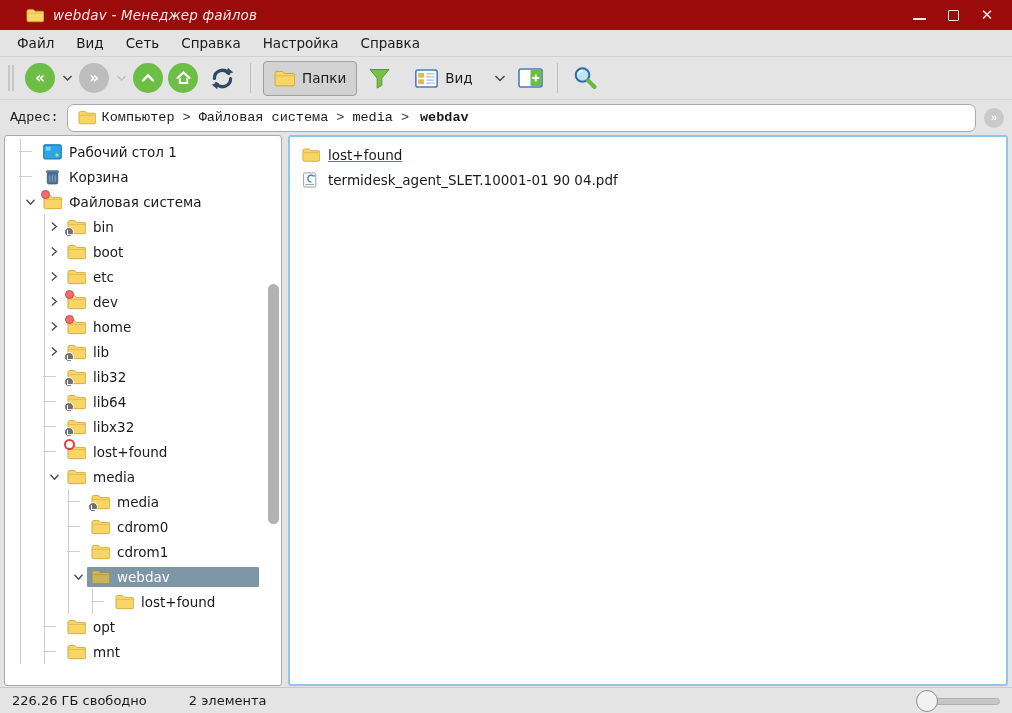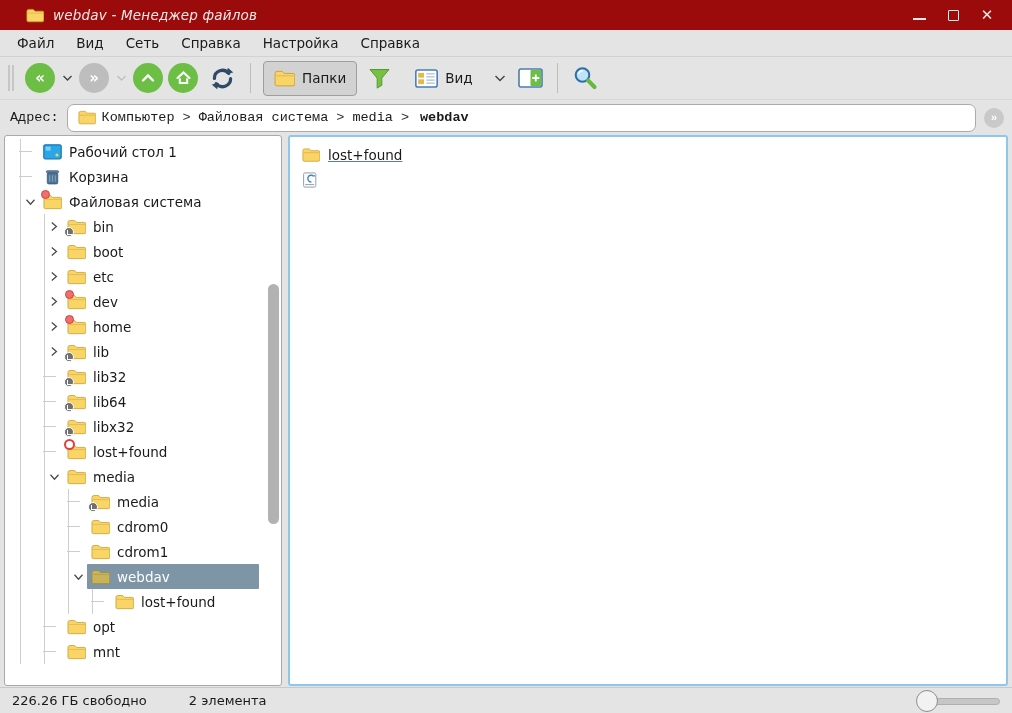--- a/index.html
+++ b/index.html
@@ -40,21 +40,21 @@
   .addr-input { flex:1; height:28px; background:#fff; border:1px solid #ABABAB; border-radius:7px; display:flex; align-items:center; padding:0 10px; gap:6px; }
   .crumb { cursor:pointer; }
   .crumbsep { color:#333; margin:0 2px; }
   .crumb.current { font-weight:bold; margin-left:3px; }
   .gobtn { width:20px; height:20px; border-radius:50%; background:#C9C9C9; color:#fff; display:inline-flex; align-items:center; justify-content:center; font-size:11px; font-weight:bold; cursor:pointer; }
 
   
   .content { flex:1; background:#E4E4E4; display:flex; padding:0 4px 1px 4px; gap:6px; overflow:hidden; }
   .sidebar { width:278px; background:#fff; border:1px solid #A9A9A9; border-radius:3px; position:relative; overflow:hidden; flex:0 0 auto; }
   .tree { padding:3px 0 0 6px; }
-  .tree-row { height:25px; display:flex; cursor:pointer; }
+  .tree-row { height:25px; display:flex; align-items:center; cursor:pointer; }
   .guides { align-self:stretch; flex:0 0 auto; background-image:repeating-linear-gradient(to right, transparent 0, transparent 9px, #CDCDCD 9px, #CDCDCD 10px, transparent 10px, transparent 24px); }
   .expander { width:18px; height:25px; display:inline-flex; align-items:center; justify-content:center; flex:0 0 auto; }
   .expander.leaf::before { content:''; width:13px; height:1px; background:#CDCDCD; margin-left:-9px; }
   .selwrap { display:inline-flex; align-items:center; gap:7px; padding:2px 6px 2px 4px; border-radius:1px; min-width:0; }
   .selwrap.selected { background:#7E95A6; color:#fff; flex:1; margin-right:22px; }
   .ticon { position:relative; width:19px; height:16px; display:inline-flex; flex:0 0 auto; }
   .tlabel { white-space:nowrap; }
   .emblem { position:absolute; border-radius:50%; }
   .emblem.symlink { left:-3px; bottom:-2px; width:10px; height:10px; background:#707070; border:1px solid #fff; }
   .emblem.symlink::after { content:''; position:absolute; left:2px; top:2px; width:4px; height:4px; border-left:1.6px solid #fff; border-bottom:1.6px solid #fff; }
@@ -542,20 +542,21 @@
   </div>
           <div class="file-row">
     <span class="ficon">
               <svg viewBox="0 0 16 16" width="16" height="16">
                 <rect x="1.6" y="0.9" width="12.2" height="14.2" rx="1.4" fill="#FDFDFD" stroke="#98A0A8" stroke-width="1"></rect>
                 <path d="M3.2 12.6h9" stroke="#98A0A8" stroke-width="1"></path>
                 <path d="M11.6 4.2a3.4 3.4 0 1 0-2.2 5.8" fill="none" stroke="#3F83C6" stroke-width="1.4"></path>
                 <path d="M11.6 4.2l1.4-0.6" stroke="#3F83C6" stroke-width="1.2"></path>
               </svg>
             </span>
+    <span class="flabel">termidesk_agent_SLET.10001-01 90 04.pdf</span>
   </div>
         </div>
     </div>
   </div>
 
   <div class="statusbar">
     <span class="status-free">226.26 ГБ свободно</span>
     <span>2 элемента</span>
     <span class="zoomslider">
       <span class="zs-track"></span>

